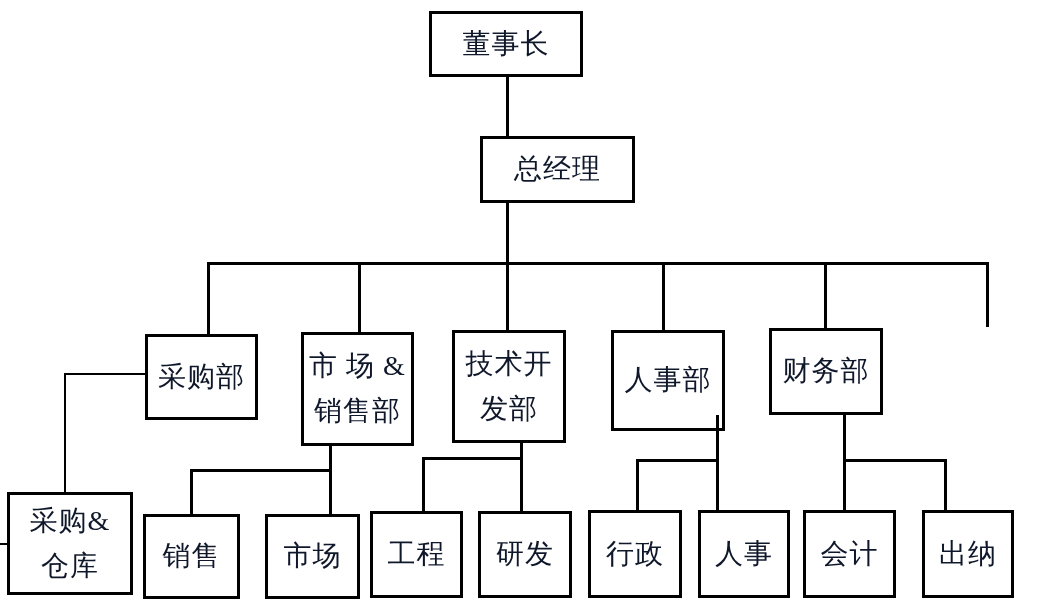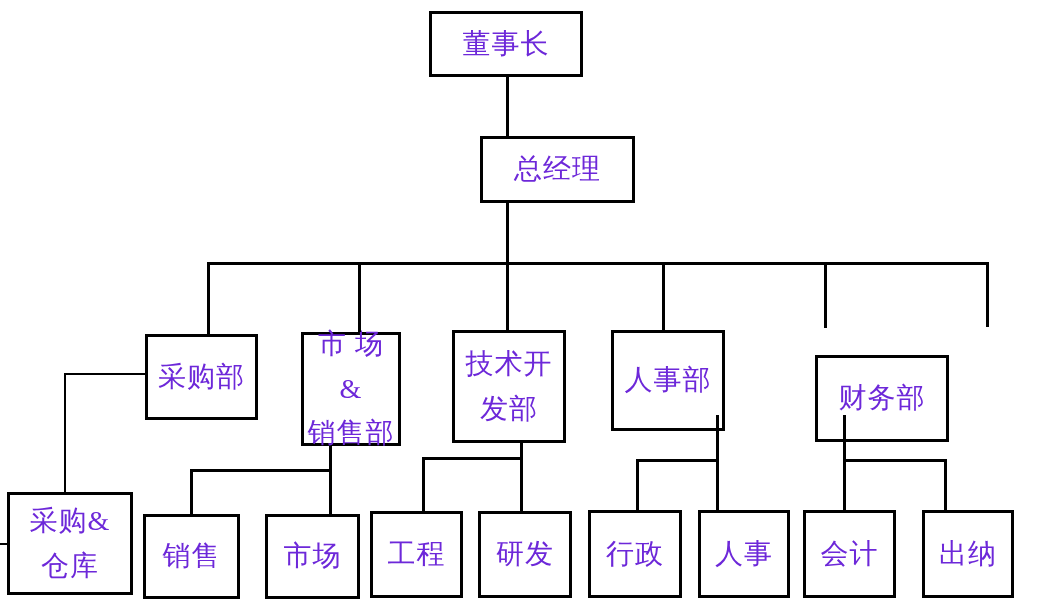--- a/index.html
+++ b/index.html
@@ -13,21 +13,21 @@
     height: 614px;
     background: #ffffff;
     overflow: hidden;
     font-family: "Liberation Serif", "DejaVu Serif", serif;
   }
   .node {
     position: absolute;
     box-sizing: border-box;
     border: 3px solid #000000;
     background: #ffffff;
-    color: #6d28d9;
+    color: #0f172a;
     display: flex;
     align-items: center;
     justify-content: center;
     text-align: center;
     font-size: 28px;
     line-height: 1.45;
     white-space: pre-line;
     letter-spacing: 1px;
   }
   .node.two-line {
@@ -42,29 +42,29 @@
 <body>
 
 <div class="canvas">
 
   <div class="node" style="left:429px; top:11px;  width:154px; height:66px;">董事长</div>
 
   <div class="node" style="left:432px; top:136px; width:155px; height:67px;margin-left:48px;">总经理</div>
 
   <div class="node" style="left:145px; top:334px; width:113px; height:86px;">采购部</div>
 
-  <div class="node two-line" style="left:301px; top:332px; width:100px; height:114px;">市 场 &amp;
+  <div class="node two-line" style="left:301px; top:332px; width:113px; height:114px;">市 场 &amp;
 销售部</div>
 
   <div class="node two-line" style="left:452px; top:330px; width:114px; height:113px;">技术开
 发部</div>
 
   <div class="node" style="left:611px; top:330px; width:114px; height:101px;">人事部</div>
 
-  <div class="node" style="left:815px; top:328px; width:134px; height:87px;margin-top:27px;">财务部</div>
+  <div class="node" style="left:769px; top:328px; width:114px; height:87px;">财务部</div>
 
 
   <div class="node two-line" style="left:7px;   top:492px; width:126px; height:103px;">采购&amp;
 仓库</div>
 
   <div class="node" style="left:143px; top:514px; width:97px;  height:85px;">销售</div>
 
   <div class="node" style="left:265px; top:514px; width:95px;  height:85px;">市场</div>
 
   <div class="node" style="left:370px; top:511px; width:93px;  height:87px;">工程</div>

